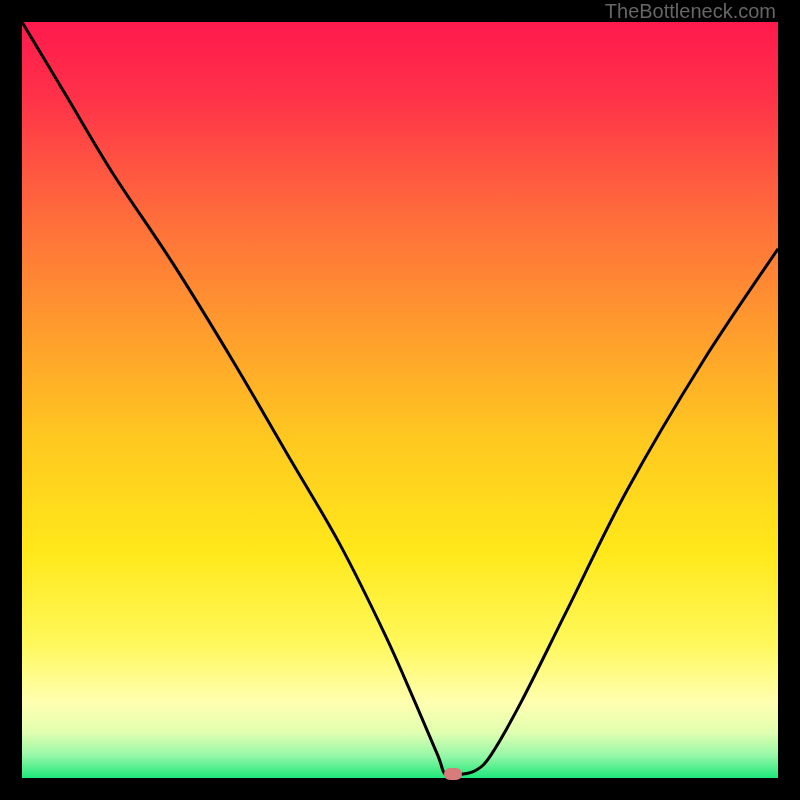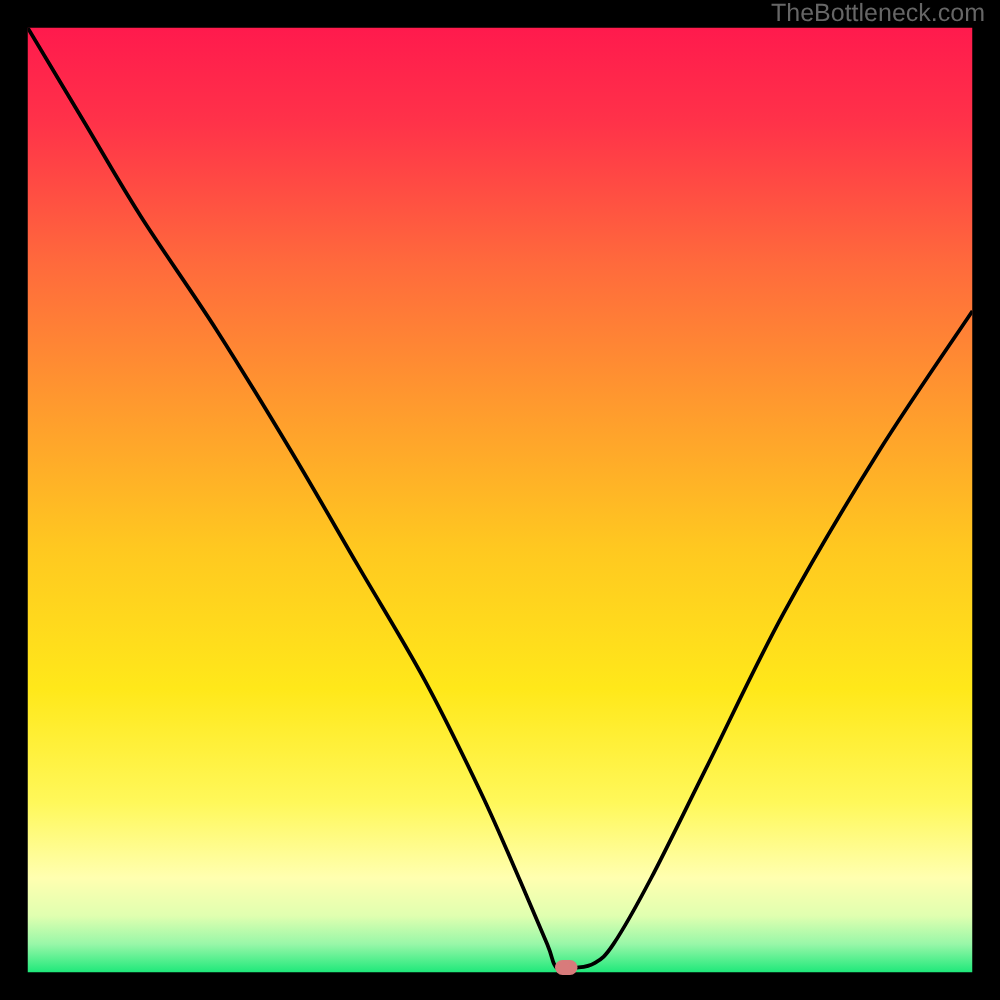--- a/index.html
+++ b/index.html
@@ -21,21 +21,21 @@
   .gradient-bg {
     position: absolute;
     left: 0;
     top: 0;
     width: 100%;
     height: 100%;
   }
   .watermark {
     position: absolute;
     top: 0px;
-    right: 12px;
+    right: 24px;
     color: #666;
     font-size: 20px;
     font-weight: 500;
     z-index: 10;
     text-align: right;
   }
   .curve-svg {
     position: absolute;
     left: 0;
     top: 0;

